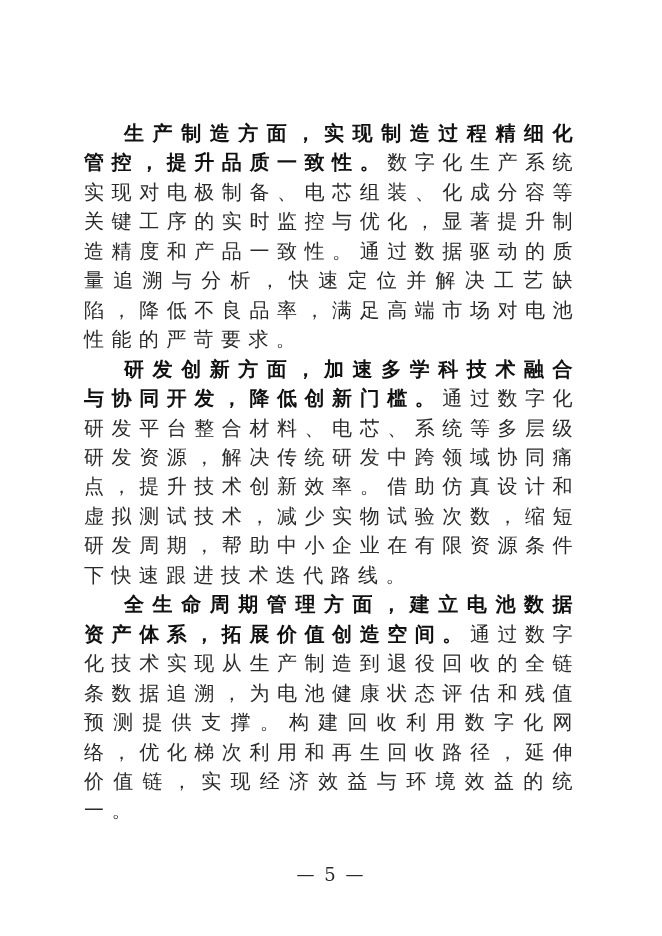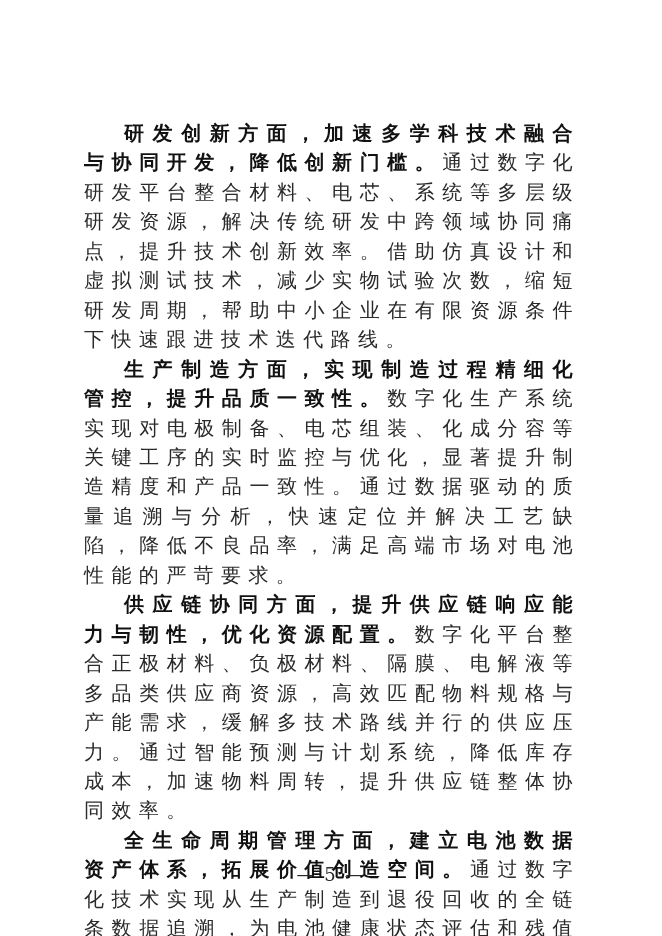--- a/index.html
+++ b/index.html
@@ -48,19 +48,18 @@
       font-size: 18px;
       color: #2a2a2a;
       font-family: "DejaVu Serif", "Liberation Serif", serif;
       letter-spacing: 2px;
     }
   </style>
 </head>
 <body>
 
 <div class="page">
+  <p class="para"><span class="lead">生产制造方面，实现制造过程精细化管控，提升品质一致性。</span><span class="body">数字化生产系统实现对电极制备、电芯组装、化成分容等关键工序的实时监控与优化，显著提升制造精度和产品一致性。通过数据驱动的质量追溯与分析，快速定位并解决工艺缺陷，降低不良品率，满足高端市场对电池性能的严苛要求。</span></p>
   <p class="para"><span class="lead">研发创新方面，加速多学科技术融合与协同开发，降低创新门槛。</span><span class="body">通过数字化研发平台整合材料、电芯、系统等多层级研发资源，解决传统研发中跨领域协同痛点，提升技术创新效率。借助仿真设计和虚拟测试技术，减少实物试验次数，缩短研发周期，帮助中小企业在有限资源条件下快速跟进技术迭代路线。</span></p>
-  <p class="para"><span class="lead">生产制造方面，实现制造过程精细化管控，提升品质一致性。</span><span class="body">数字化生产系统实现对电极制备、电芯组装、化成分容等关键工序的实时监控与优化，显著提升制造精度和产品一致性。通过数据驱动的质量追溯与分析，快速定位并解决工艺缺陷，降低不良品率，满足高端市场对电池性能的严苛要求。</span></p>
-  <p class="para"><span class="lead">供应链协同方面，提升供应链响应能力与韧性，优化资源配置。</span><span class="body">数字化平台整合正极材料、负极材料、隔膜、电解液等多品类供应商资源，高效匹配物料规格与产能需求，缓解多技术路线并行的供应压力。通过智能预测与计划系统，降低库存成本，加速物料周转，提升供应链整体协同效率。</span></p>
   <p class="para"><span class="lead">全生命周期管理方面，建立电池数据资产体系，拓展价值创造空间。</span><span class="body">通过数字化技术实现从生产制造到退役回收的全链条数据追溯，为电池健康状态评估和残值预测提供支撑。构建回收利用数字化网络，优化梯次利用和再生回收路径，延伸价值链，实现经济效益与环境效益的统一。</span></p>
 </div>
 
 <div class="page-number">— 5 —</div>
 
 </body></html>

